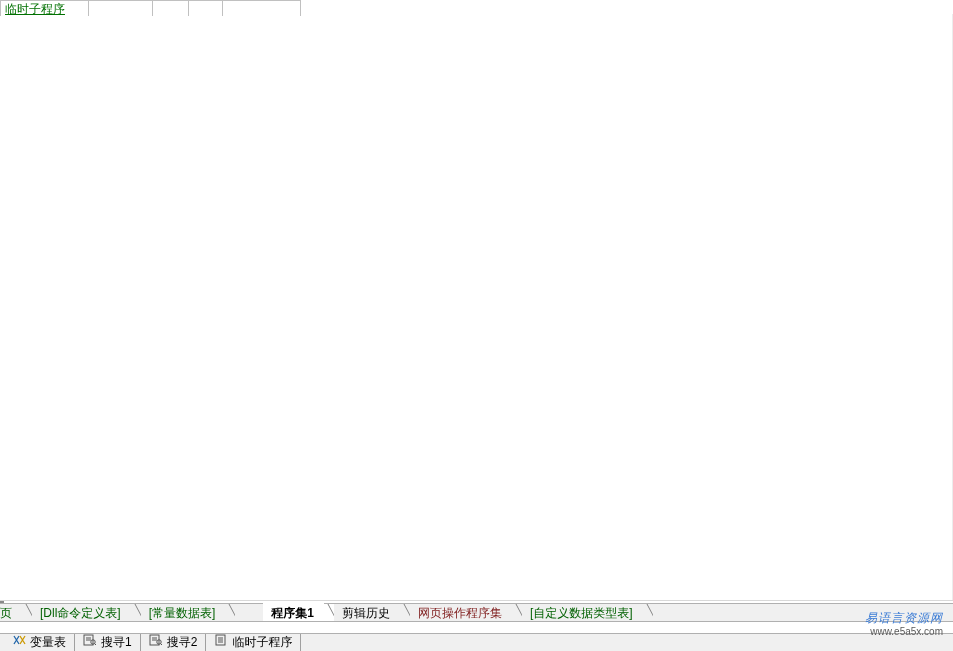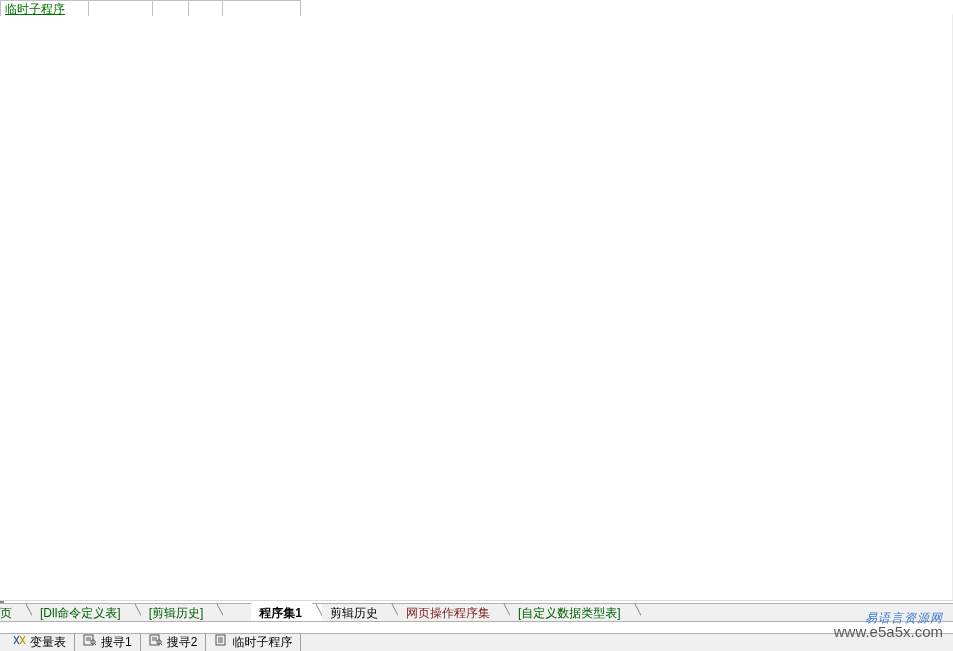--- a/index.html
+++ b/index.html
@@ -160,21 +160,21 @@
 .watermark .t1 {
   color: #3a7bd5;
   font-family: KaiTi, STKaiti, SimSun, serif;
   font-size: 12px;
   font-style: italic;
   letter-spacing: 1px;
 }
 .watermark .t2 {
   color: #5a5a5a;
   font-family: Verdana, Arial, sans-serif;
-  font-size: 15px;
+  font-size: 10px;
 }
 
 
 .vscroll-hint {
   position: absolute;
   right: 0;
   top: 14px;
   bottom: 51px;
   width: 1px;
   background: #ececec;
@@ -203,21 +203,21 @@
 <div class="main-tabs">
   <div class="tabwrap">
     <div class="mtab partial"><span>页</span></div>
     <div class="wedge bg-f0"></div>
   </div>
   <div class="tabwrap">
     <div class="mtab"><span>[Dll命令定义表]</span></div>
     <div class="wedge bg-f0"></div>
   </div>
   <div class="tabwrap">
-    <div class="mtab"><span>[剪辑历史]</span></div>
+    <div class="mtab"><span>[常量数据表]</span></div>
     <div class="wedge bg-f0"></div>
   </div>
   <div class="tabwrap">
     <div class="mtab active"><span>程序集1</span></div>
     <div class="wedge bg-ff"></div>
   </div>
   <div class="tabwrap">
     <div class="mtab" style="color:#000"><span>剪辑历史</span></div>
     <div class="wedge bg-f0"></div>
   </div>

